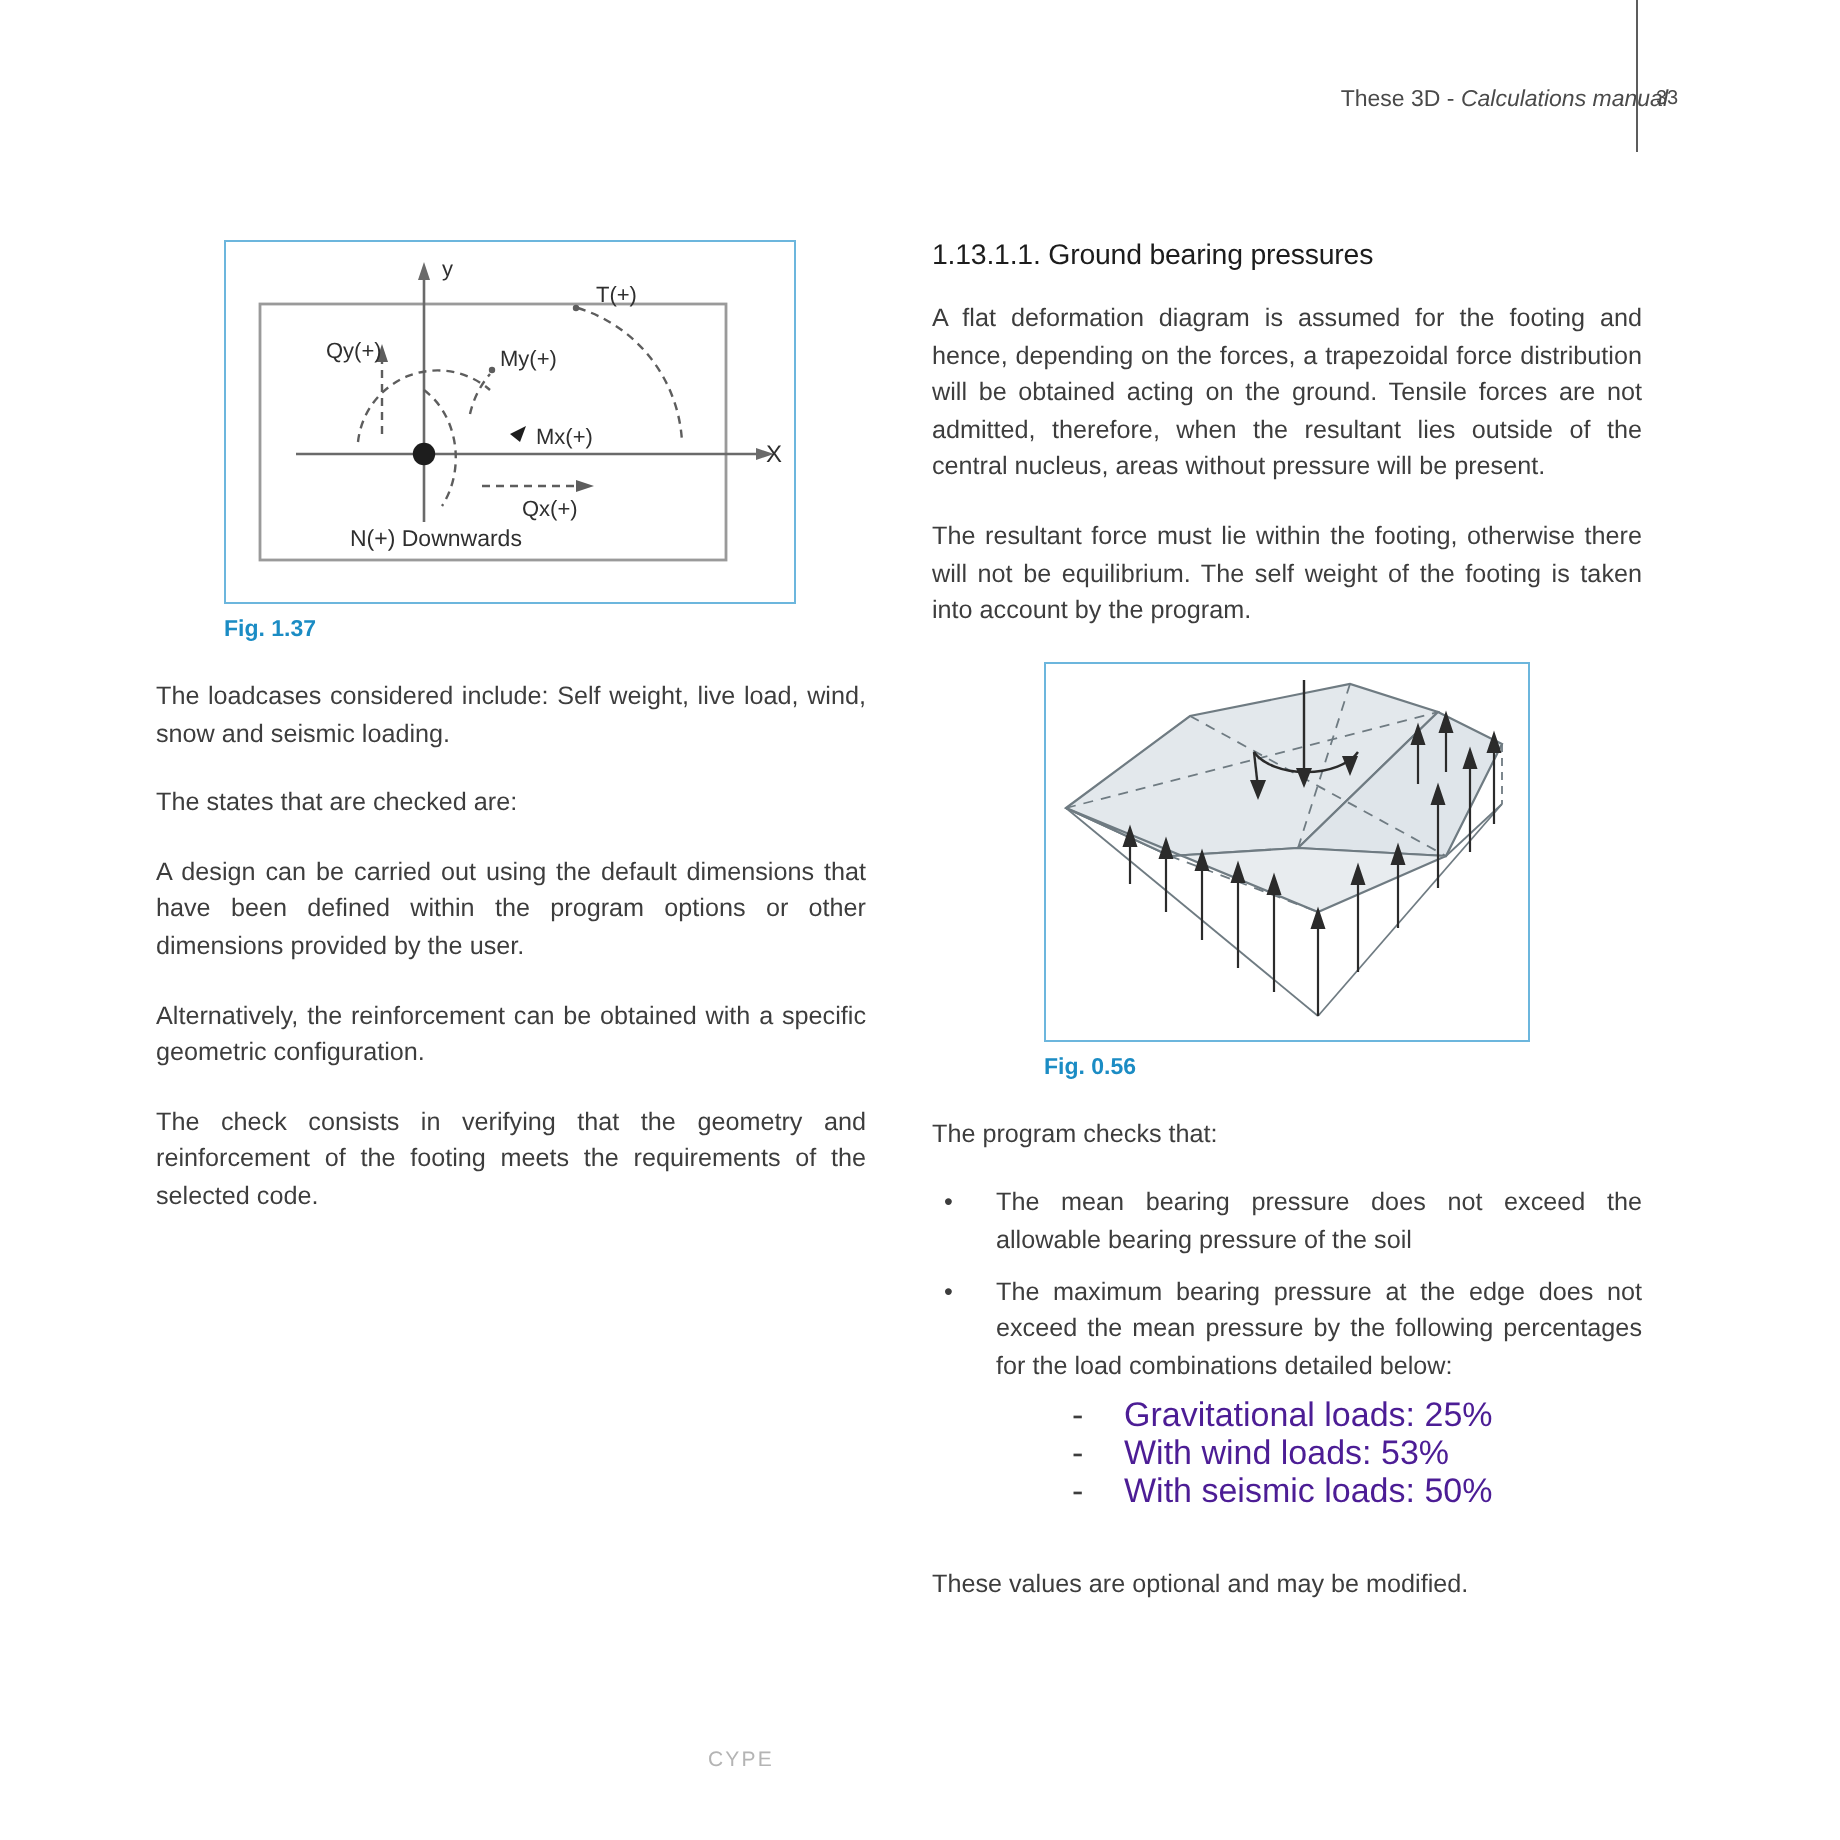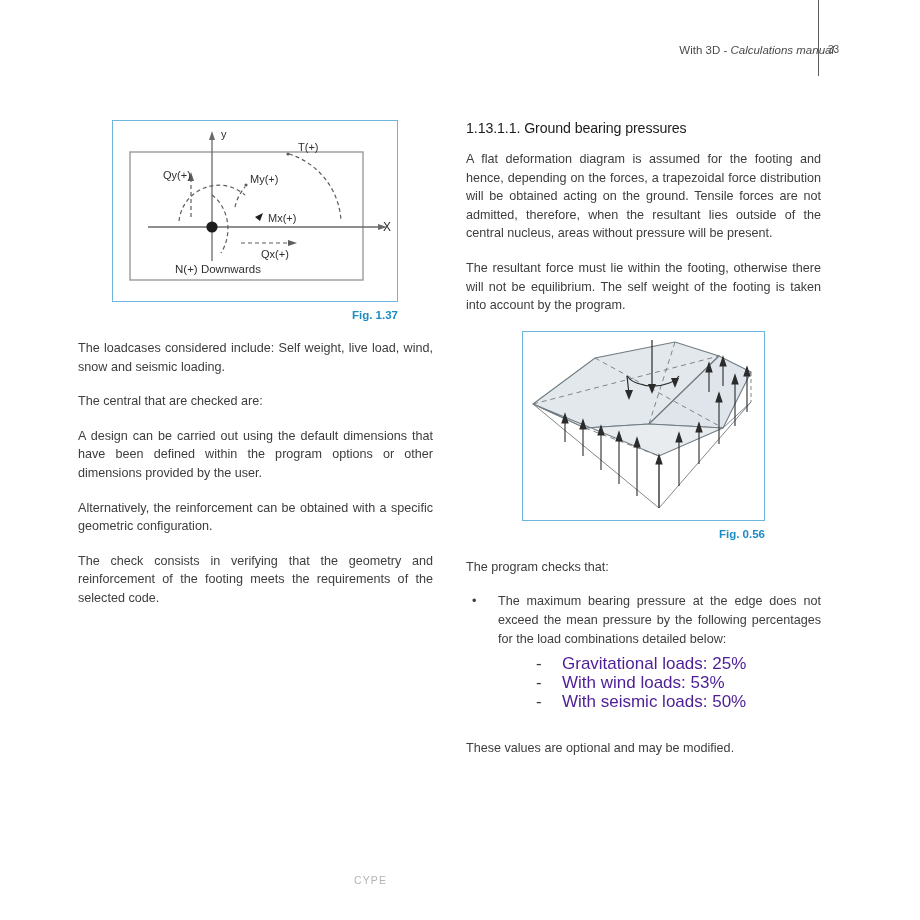--- a/index.html
+++ b/index.html
@@ -122,21 +122,21 @@
   }
 
   
   .figure-box {
     box-sizing: border-box;
     border: 1.5px solid #6cb6dd;
     background: #ffffff;
     position: relative;
   }
   .figure-caption {
-    text-align: right;
+    text-align: left;
     font-size: 11.5px;
     font-weight: bold;
     color: #1b8cc4;
     margin-top: 7px;
     margin-bottom: 18px;
   }
 
   #figure-137-box { width: 286px; height: 182px; margin: 0 0 0 34px; }
   #figure-137-caption { width: 286px; margin-left: 34px; }
 
@@ -157,21 +157,21 @@
     color: #b4b4b4;
     font-weight: normal;
   }
   svg { display: block; }
 </style>
 </head>
 <body>
 
 <div class="page-header">
   <div class="header-inner">
-    <span class="header-title-plain">With 3D - </span><span class="header-title-italic">Calculations manual</span>
+    <span class="header-title-plain">These 3D - </span><span class="header-title-italic">Calculations manual</span>
   </div>
   <div class="header-rule"></div>
   <div class="header-pageno">33</div>
 </div>
 
 <div class="column column-left">
 
   <div class="figure-box" id="figure-137-box">
     <svg width="283" height="179" viewBox="0 0 283 179">
 
@@ -208,21 +208,21 @@
       <text x="185" y="30" font-family="Liberation Sans, sans-serif" font-size="11" fill="#2f2f2f">T(+)</text>
       <text x="155" y="101" font-family="Liberation Sans, sans-serif" font-size="11" fill="#2f2f2f">Mx(+)</text>
       <text x="148" y="137" font-family="Liberation Sans, sans-serif" font-size="11" fill="#2f2f2f">Qx(+)</text>
       <text x="62" y="152" font-family="Liberation Sans, sans-serif" font-size="11.5" fill="#2f2f2f">N(+) Downwards</text>
     </svg>
   </div>
   <div class="figure-caption" id="figure-137-caption">Fig. 1.37</div>
 
   <p class="body-text">The loadcases considered include: Self weight, live load, wind, snow and seismic loading.</p>
 
-  <p class="body-text">The central that are checked are:</p>
+  <p class="body-text">The states that are checked are:</p>
 
 
   <p class="body-text">A design can be carried out using the default dimensions that have been defined within the program options or other dimensions provided by the user.</p>
 
   <p class="body-text">Alternatively, the reinforcement can be obtained with a specific geometric configuration.</p>
 
   <p class="body-text last">The check consists in verifying that the geometry and reinforcement of the footing meets the requirements of the selected code.</p>
 </div>
 
 <div class="column column-right">
@@ -292,20 +292,21 @@
         <line x1="200" y1="54" x2="200" y2="30"></line>
           <polygon points="200,25 197,34 203,34"></polygon>
       </g>
     </svg>
   </div>
   <div class="figure-caption" id="figure-138-caption">Fig. 0.56</div>
 
   <p class="body-text">The program checks that:</p>
 
   <ul class="bullet-list">
+    <li>The mean bearing pressure does not exceed the allowable bearing pressure of the soil</li>
     <li>
       <span>The maximum bearing pressure at the edge does not exceed the mean pressure by the following percentages for the load combinations detailed below:</span>
       <ul class="dash-list">
         <li>Gravitational loads: 25%</li>
         <li>With wind loads: 53%</li>
         <li>With seismic loads: 50%</li>
       </ul>
     </li>
   </ul>
 

